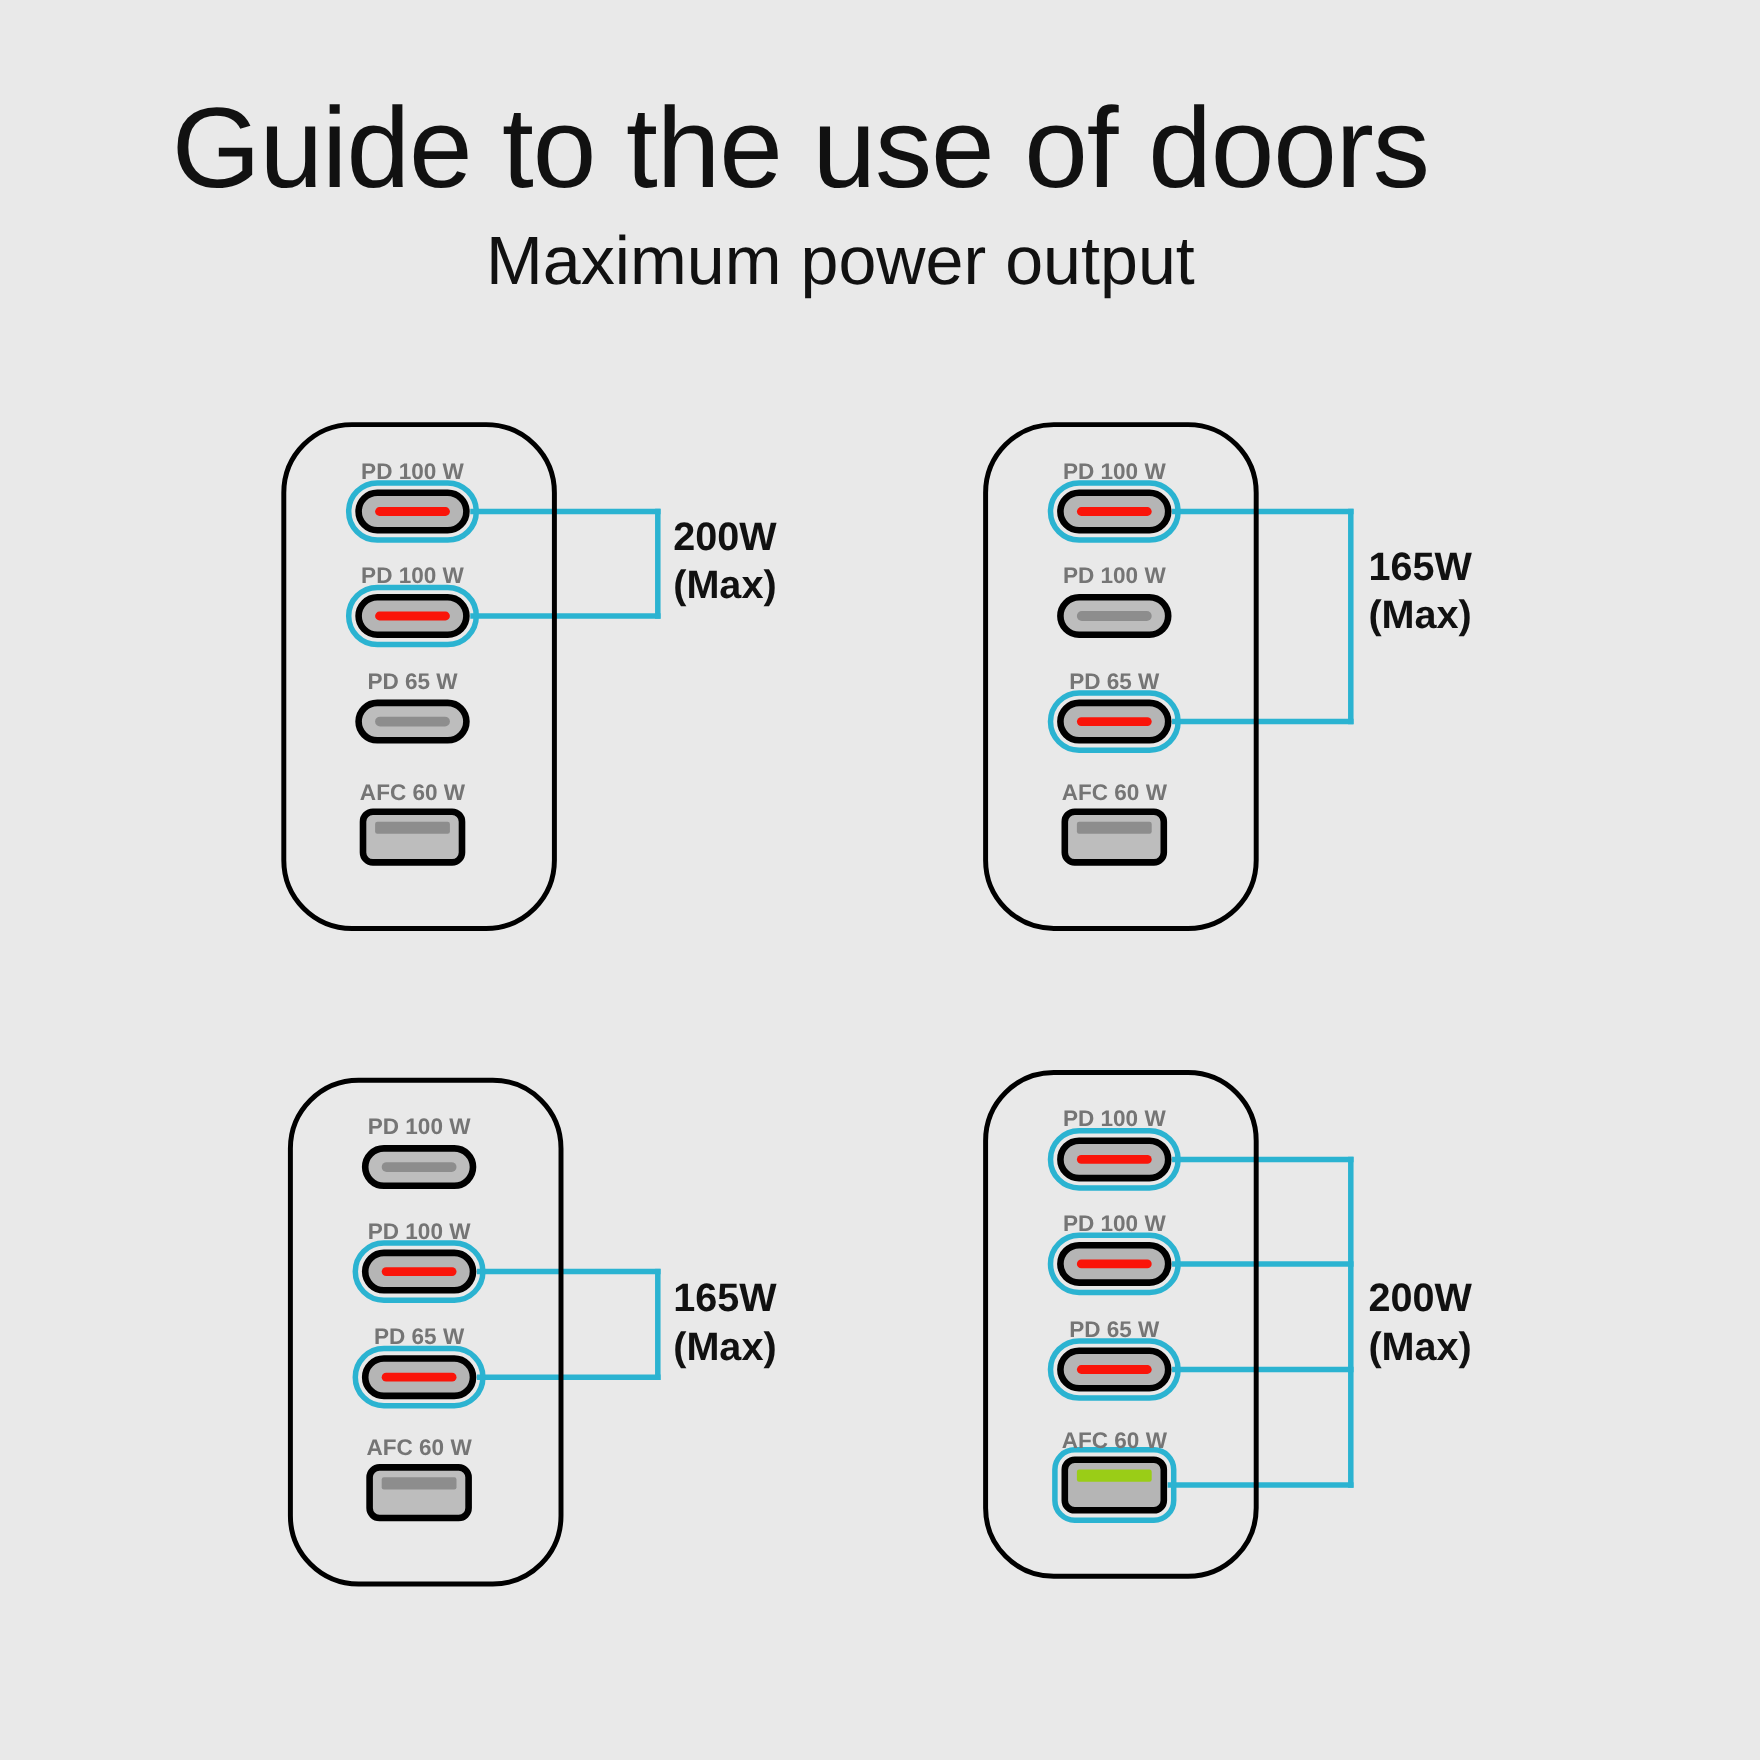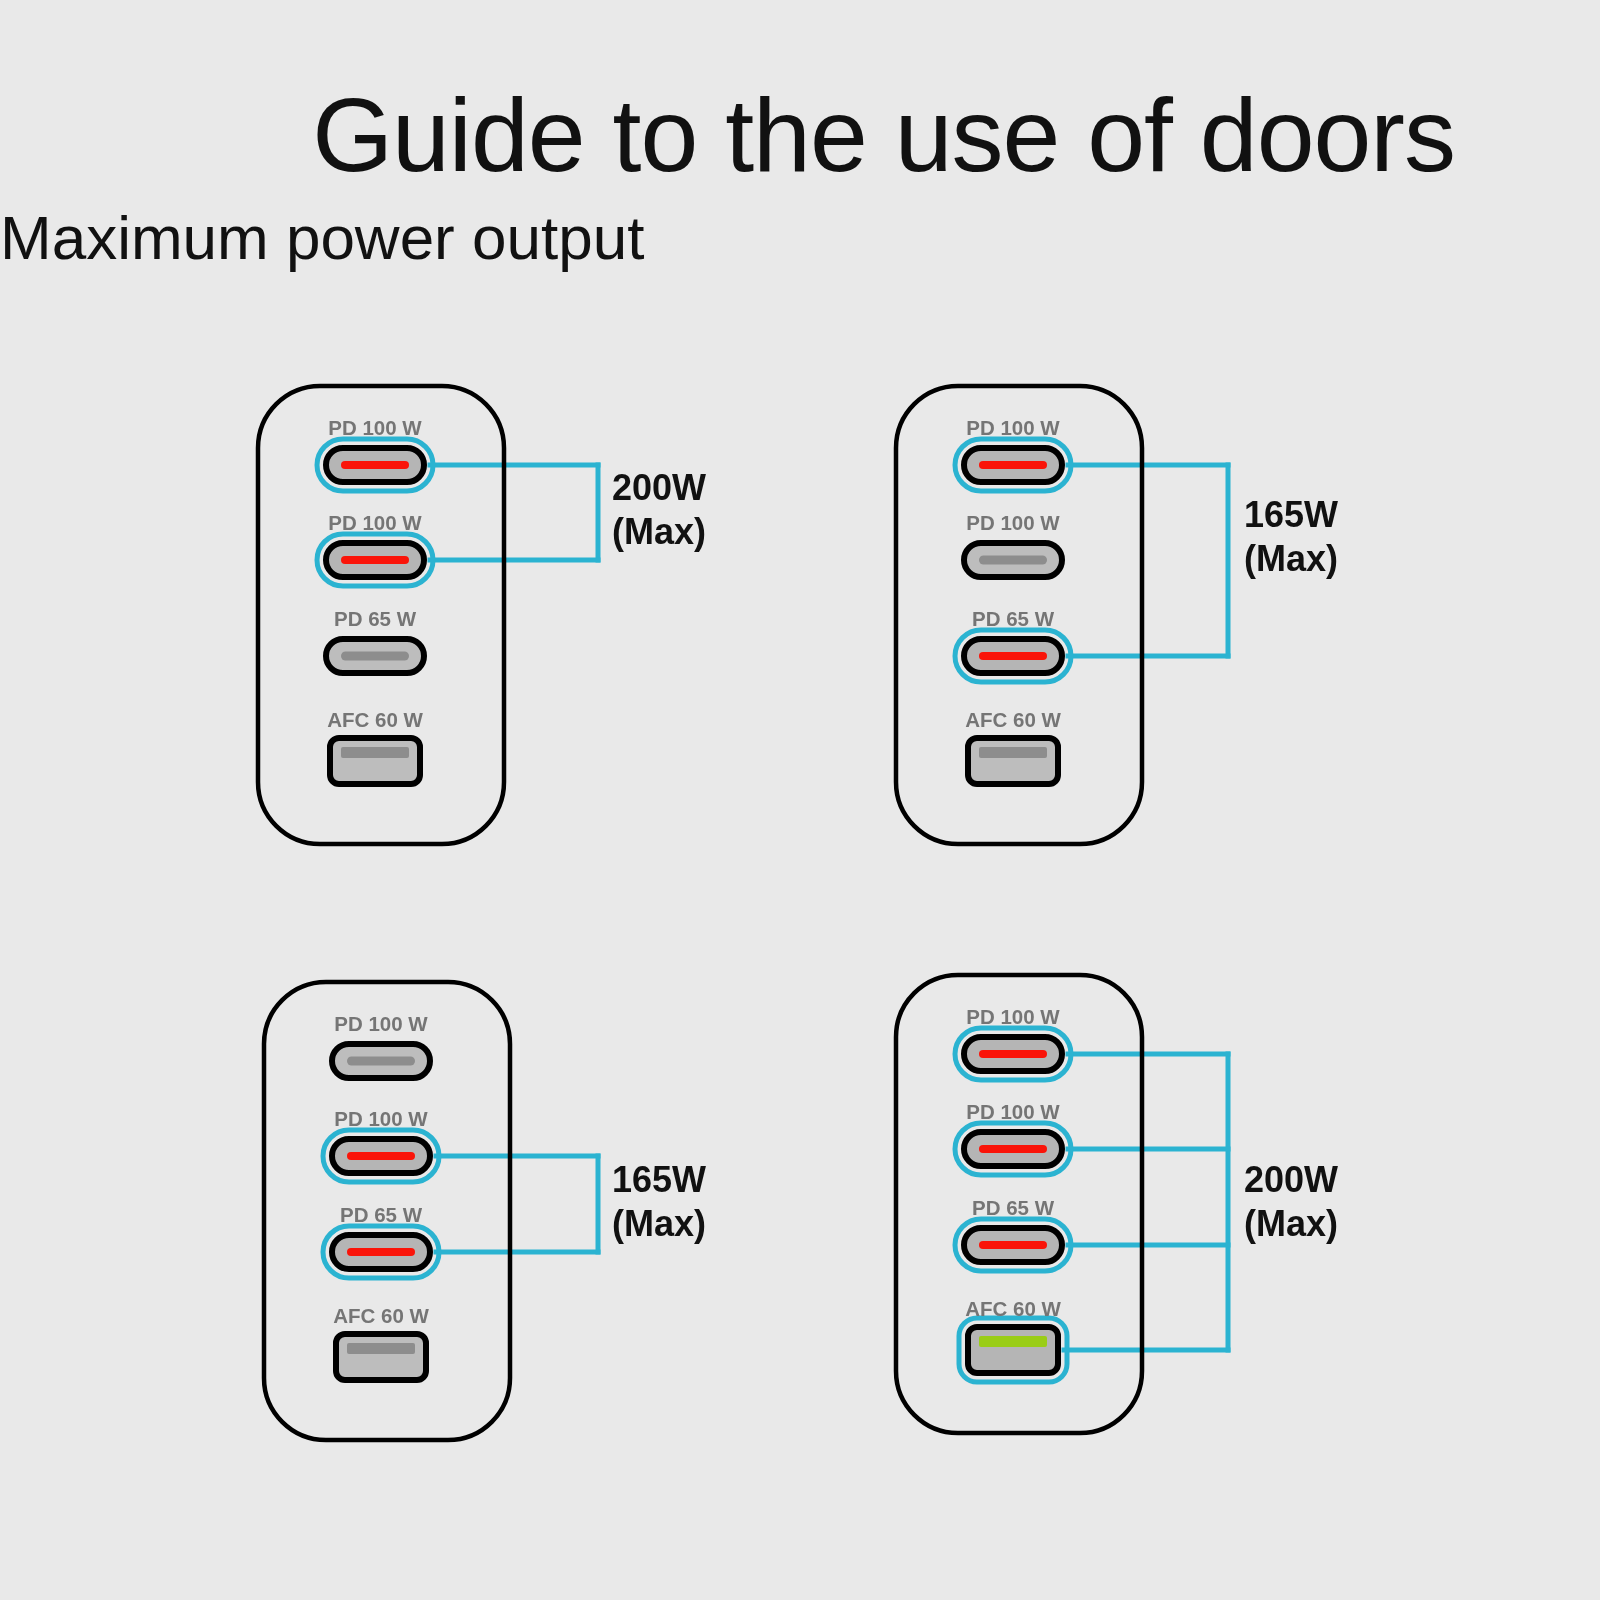--- a/index.html
+++ b/index.html
@@ -17,33 +17,33 @@
   #stage {
     position: relative;
     width: 1600px;
     height: 1600px;
   }
   .title {
     position: absolute;
     left: 0;
     top: 78px;
     width: 1455px;
-    text-align: right;
+    text-align: center;
     font-size: 104px;
     font-weight: 400;
     letter-spacing: -1px;
     color: #111111;
     line-height: 1.1;
   }
   .subtitle {
     position: absolute;
     left: 0;
     top: 204px;
     width: 1528px;
-    text-align: left;
+    text-align: center;
     font-size: 62px;
     font-weight: 400;
     color: #111111;
     line-height: 1.1;
   }
   .panel {
     position: absolute;
     text-decoration: underline;
   }
 </style>

